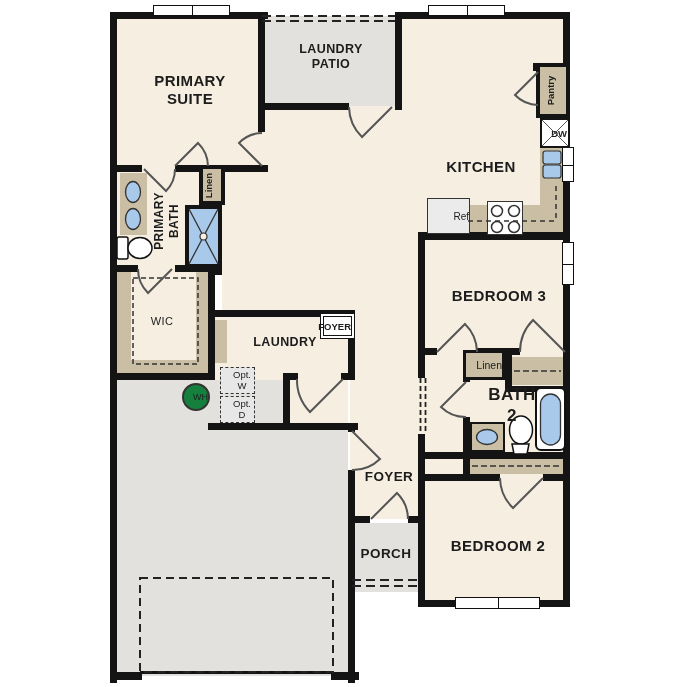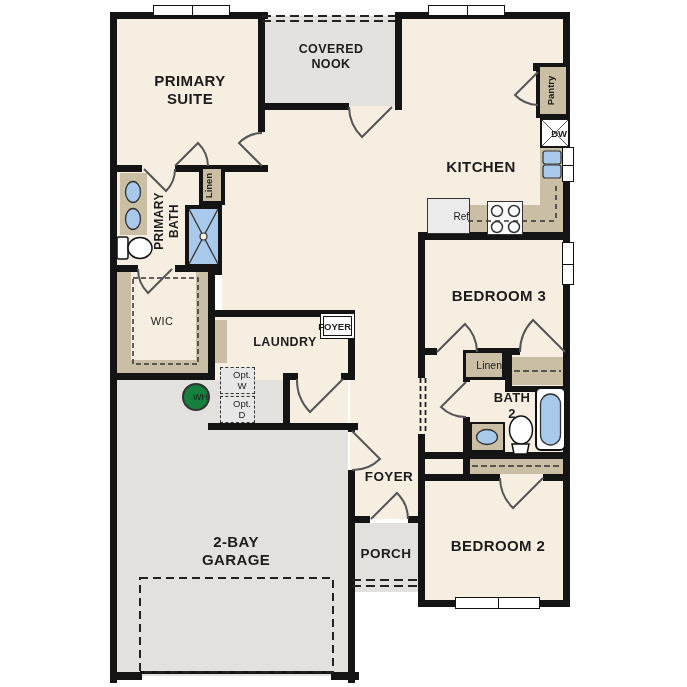--- a/index.html
+++ b/index.html
@@ -216,25 +216,24 @@
       <path d="M512 444 h17 l-2 10 h-13 z"></path>
     </g>
 
     <g>
       <rect x="536" y="388" width="29" height="62" rx="5" fill="#fff" stroke="#111" stroke-width="2"></rect>
       <rect x="540.5" y="394" width="20" height="51" rx="10" fill="#a9c9ea" stroke="#333" stroke-width="1.3"></rect>
     </g>
   </svg>
 
   <div class="rlabel" style="left:190px;top:90px;width:120px;font-size:15px;">PRIMARY SUITE</div>
-  <div class="rlabel" style="left:331px;top:57px;width:90px;font-size:12.5px;">COVERED NOOK</div>
+  <div class="rlabel" style="left:331px;top:57px;width:90px;font-size:12.5px;">LAUNDRY PATIO</div>
   <div class="rlabel nw" style="left:481px;top:167px;font-size:15px;">KITCHEN</div>
   <div class="rlabel rot" style="left:167px;top:221px;width:80px;font-size:12px;">PRIMARY BATH</div>
   <div class="rlabel nw" style="left:162px;top:322px;font-size:11px;font-weight:normal;">WIC</div>
   <div class="rlabel nw" style="left:277px;top:343px;font-size:12.5px;margin-left:8px;">LAUNDRY</div>
   <div class="rlabel nw" style="left:499px;top:296px;font-size:15px;">BEDROOM 3</div>
-  <div class="rlabel" style="left:512px;top:406px;width:48px;font-size:13px;">BATH 2</div>
+  <div class="rlabel" style="left:512px;top:406px;width:48px;font-size:17px;">BATH 2</div>
   <div class="rlabel nw" style="left:389px;top:477px;font-size:13.5px;">FOYER</div>
   <div class="rlabel nw" style="left:386px;top:554px;font-size:13.5px;">PORCH</div>
   <div class="rlabel nw" style="left:498px;top:546px;font-size:15px;">BEDROOM 2</div>
-  <div class="rlabel" style="left:236px;top:551px;width:100px;font-size:15px;">2-BAY GARAGE</div>
 
 </div>
 
 </body></html>

